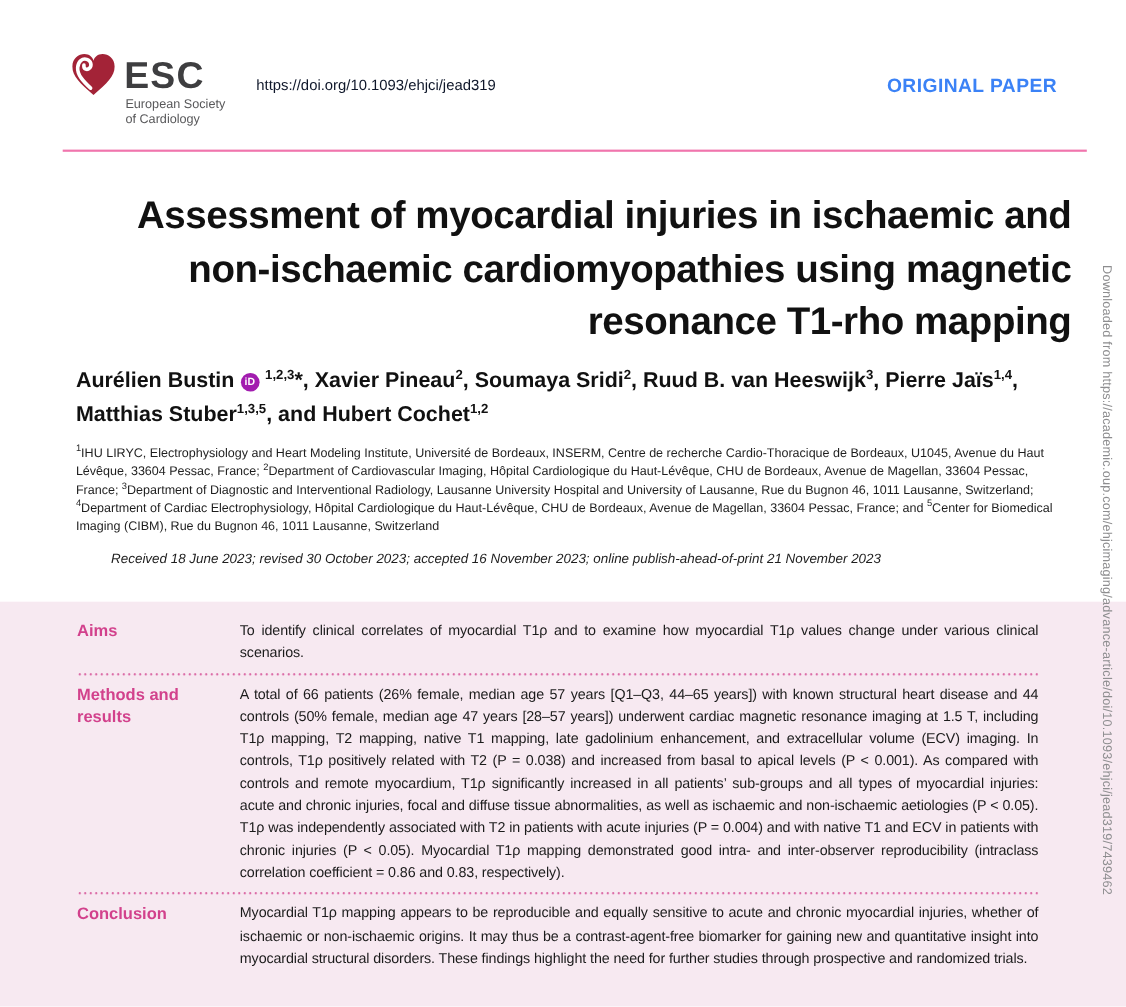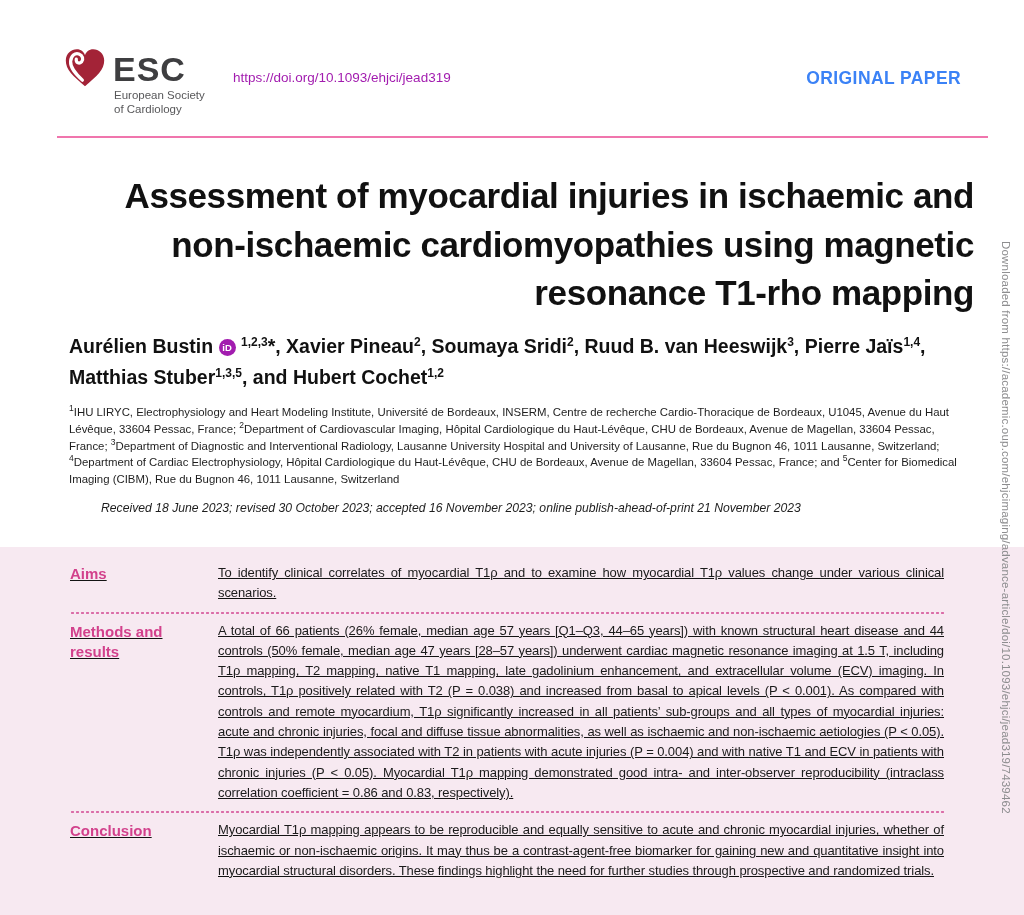--- a/index.html
+++ b/index.html
@@ -15,21 +15,21 @@
     font-size:34px;font-weight:bold;color:#3e3e40;letter-spacing:1px;
   }
   .esc-sub{
     position:absolute;left:114px;top:89px;
     font-size:11.5px;line-height:13.5px;color:#58585a;
   }
   .journal-block{
     position:absolute;left:233px;top:67px;
     font-size:13.5px;line-height:21px;color:#161616;
   }
-  .journal-block .doi{color:#a21caf;text-decoration:none}
+  .journal-block .doi{color:#0f172a;text-decoration:none}
   .original-paper{
     position:absolute;top:68px;right:63px;
     font-size:17.5px;font-weight:bold;letter-spacing:0.4px;color:#3b82f6;
   }
   .rule{
     position:absolute;left:57px;top:136px;width:931px;height:2px;background:#f075ad;
   }
   .page-title{
     position:absolute;left:69px;top:172px;width:905px;
     font-size:35px;line-height:48.5px;font-weight:bold;letter-spacing:-0.4px;color:#111111;text-align:right;
@@ -48,21 +48,21 @@
     position:absolute;left:69px;top:404px;width:894px;
     font-size:11.4px;line-height:16.8px;font-weight:normal;color:#1e1e1e;
   }
   .affiliations sup{font-size:8.5px;line-height:0}
   .received{
     position:absolute;left:69px;top:501px;width:894px;
     font-size:12.2px;font-style:italic;color:#1e1e1e;margin-left:32px;
   }
   .abstract{
     position:absolute;left:0;top:547px;width:1024px;height:368px;
-    background:#f7e9f1;box-sizing:border-box;padding:16px 80px 0 70px;text-decoration:underline;
+    background:#f7e9f1;box-sizing:border-box;padding:16px 80px 0 70px;
   }
   .absrow{display:flex}
   .ablabel{
     flex:none;width:100px;margin-right:48px;padding-top:1px;
     font-size:15px;line-height:20px;font-weight:bold;color:#d2418c;
   }
   .abtext{
     flex:1;font-size:13px;line-height:20.3px;letter-spacing:-0.1px;
     text-align:justify;color:#1b1b1b;
   }

